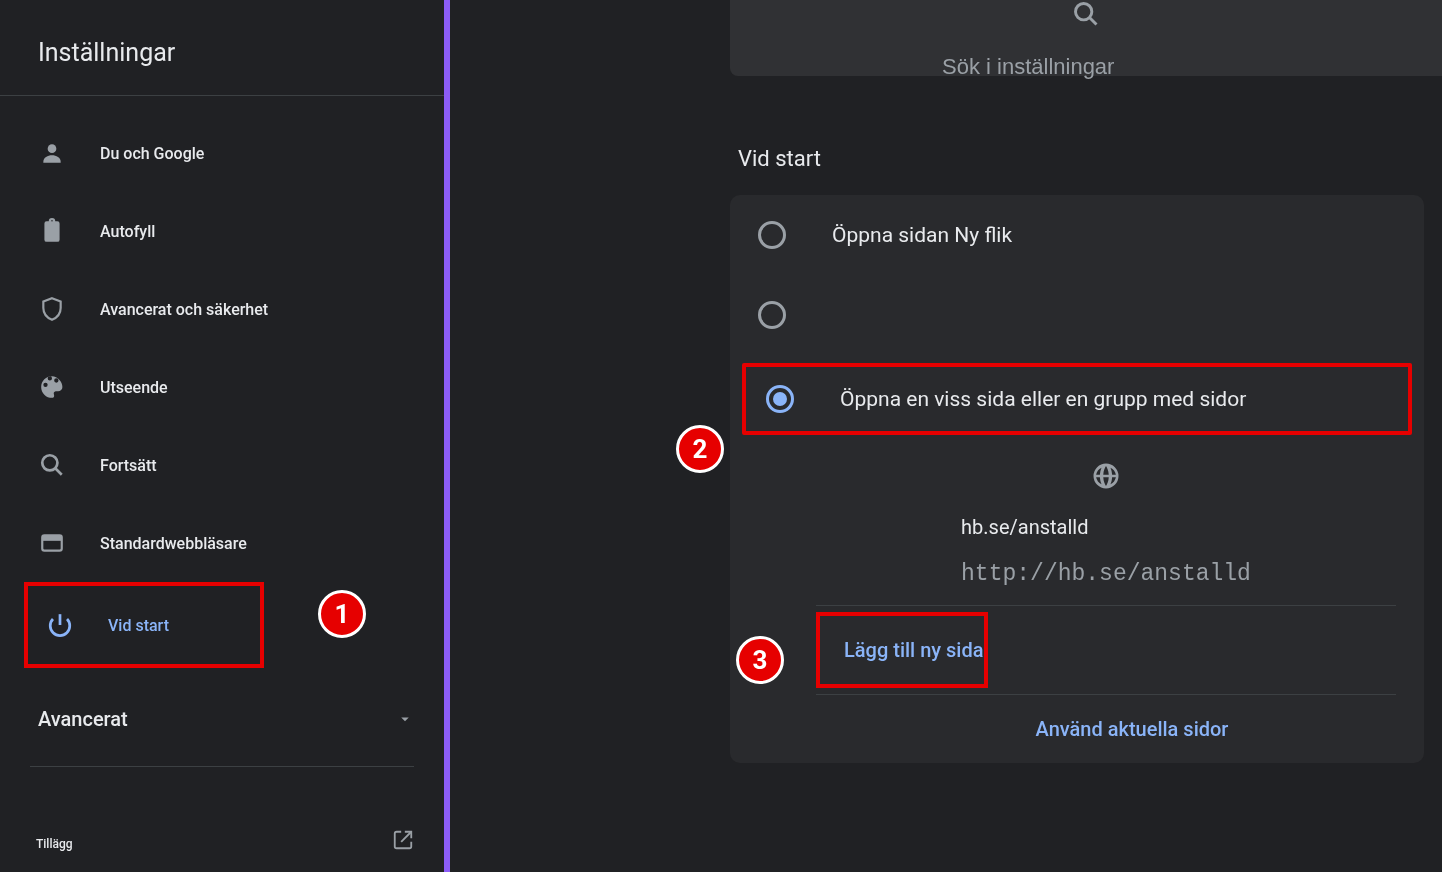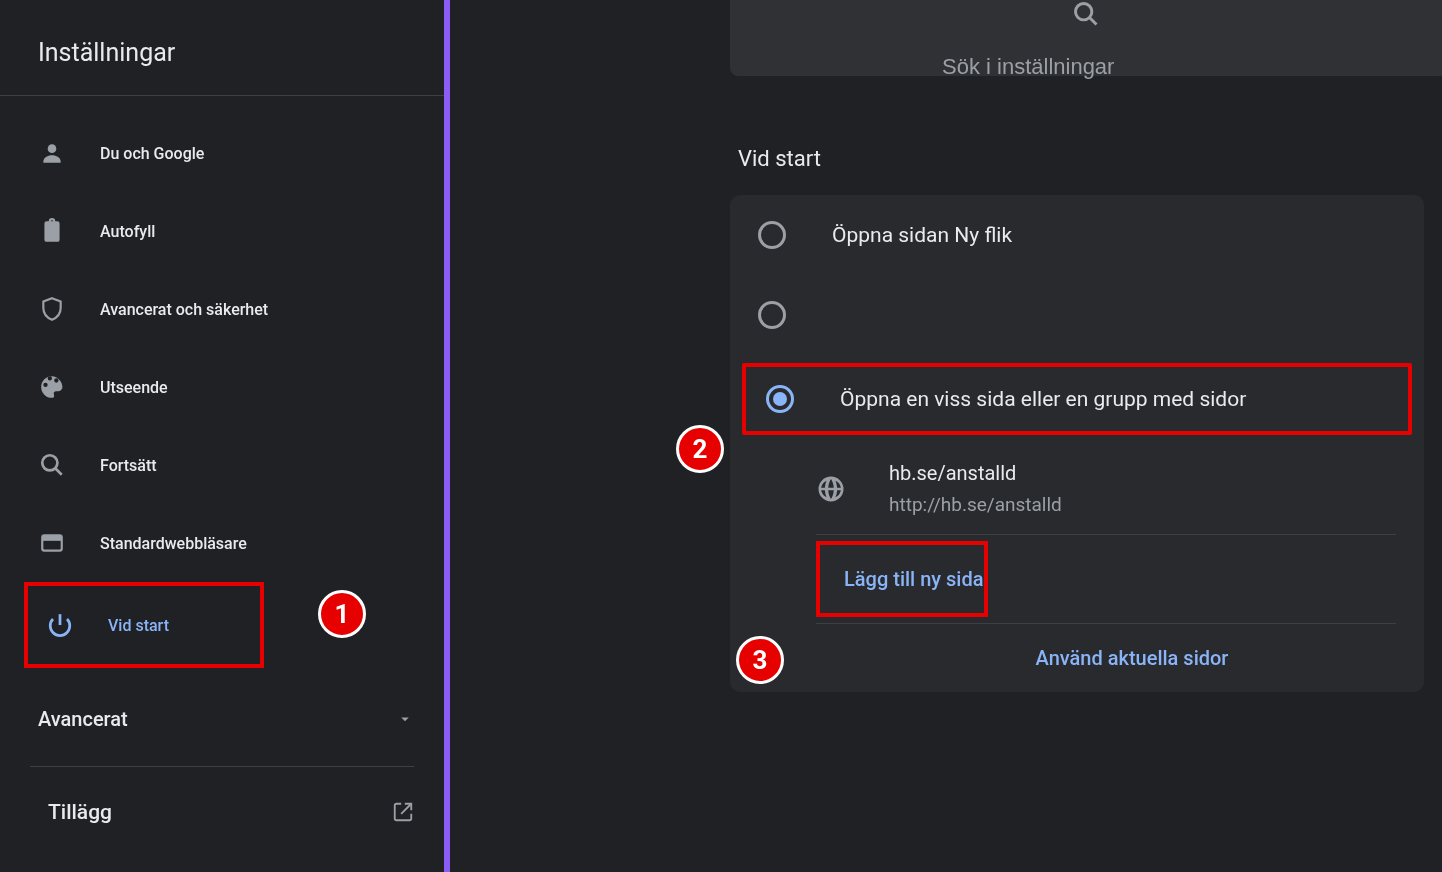--- a/index.html
+++ b/index.html
@@ -77,25 +77,25 @@
     margin-top: 12px;
   }
   .adv-row .chev { color: #9aa0a6; }
   .divider2 {
     height: 1px;
     background: #3c4043;
     margin: 8px 30px 0 30px;
   }
   .ext-row {
     display: flex;
-    align-items: center;
+    align-items: flex-end;
     justify-content: space-between;
-    padding: 0 30px 0 48px;
+    padding: 0 30px 0 36px;
     height: 78px;
-    font-size: 21px;
+    font-size: 12px;
     font-weight: 500;
     color: #e8eaed;
     cursor: pointer;
     margin-top: 6px;
   }
   .ext-row .open-icon { color: #9aa0a6; }
 
   .main {
     flex: 1;
     display: flex;
@@ -156,26 +156,27 @@
     background: #8ab4f8;
   }
   .radio-row-wrap {
     position: relative;
   }
   .radio-row-wrap.red-box { margin: 8px 12px; border-radius: 2px; }
   .indent-block { margin-left: 86px; }
   .page-entry {
     display: flex;
     align-items: center;
-    gap: 43px;
+    gap: 24px;
     padding: 18px 28px 18px 0;
+    flex-direction: column;
   }
   .globe-icon { color: #9aa0a6; }
   .page-text .p-title { font-size: 20px; color: #e8eaed; }
-  .page-text .p-url   { font-size: 19px; color: #9aa0a6; margin-top: 8px; }
+  .page-text .p-url   { font-size: 23px; color: #9aa0a6; margin-top: 22px; font-family: Liberation Mono, monospace; }
 
   .link-row {
     font-size: 20px;
     font-weight: 500;
     color: #8ab4f8;
     padding: 22px 0 22px 24px;
     cursor: pointer;
     text-align: center;
   }
   .link-row.red-box {

